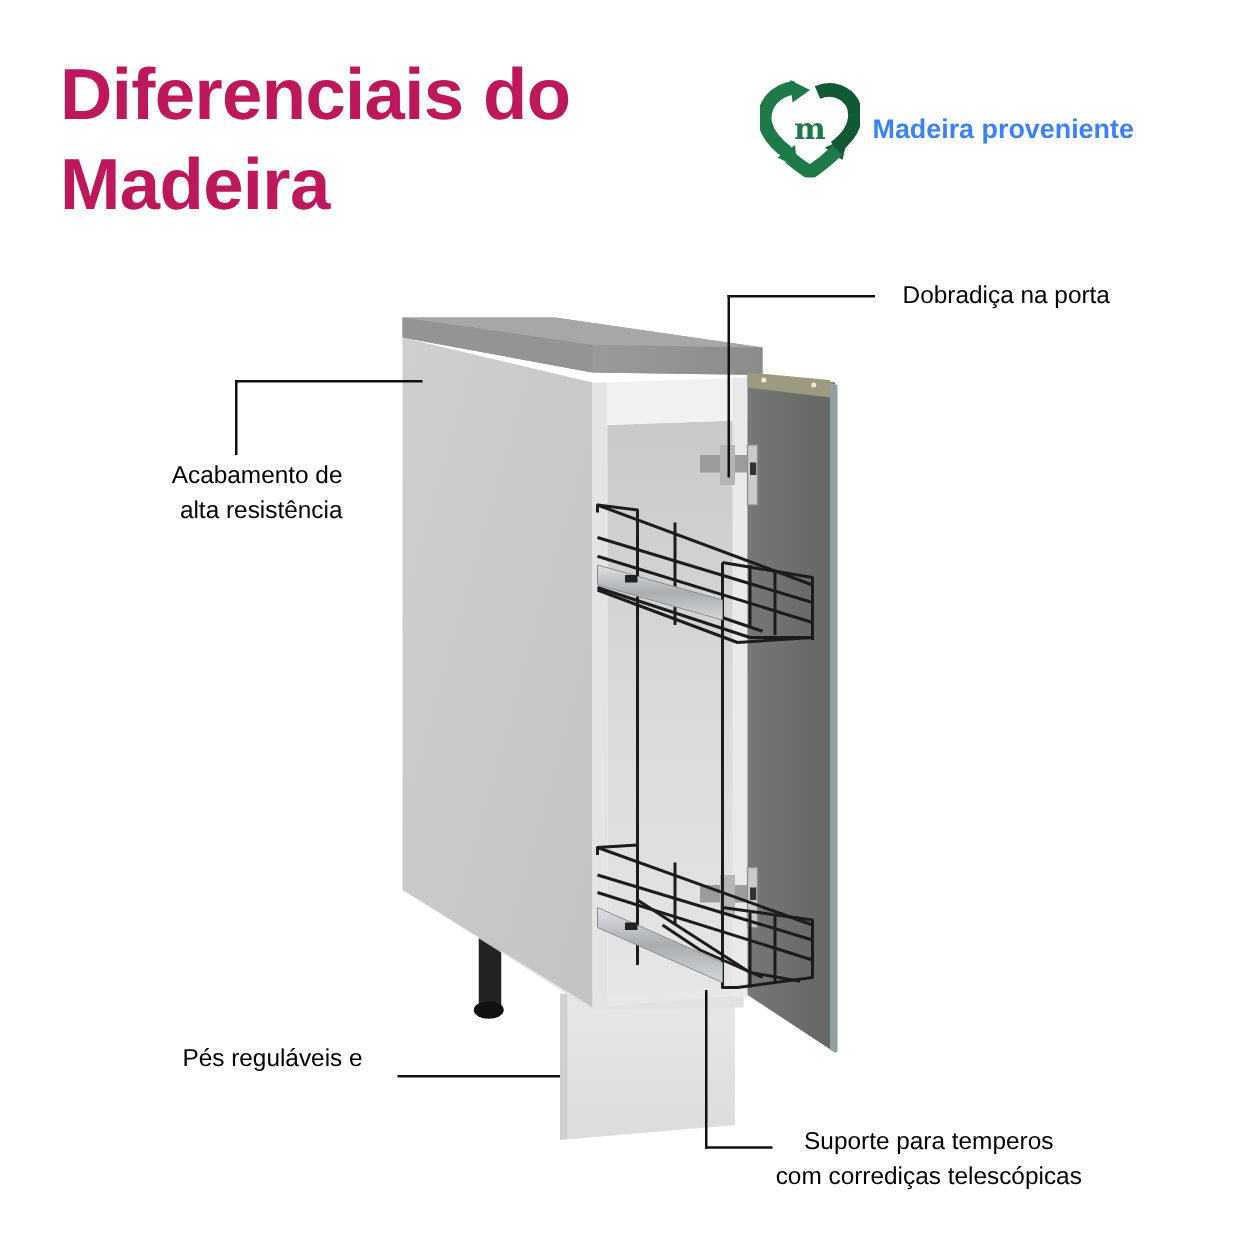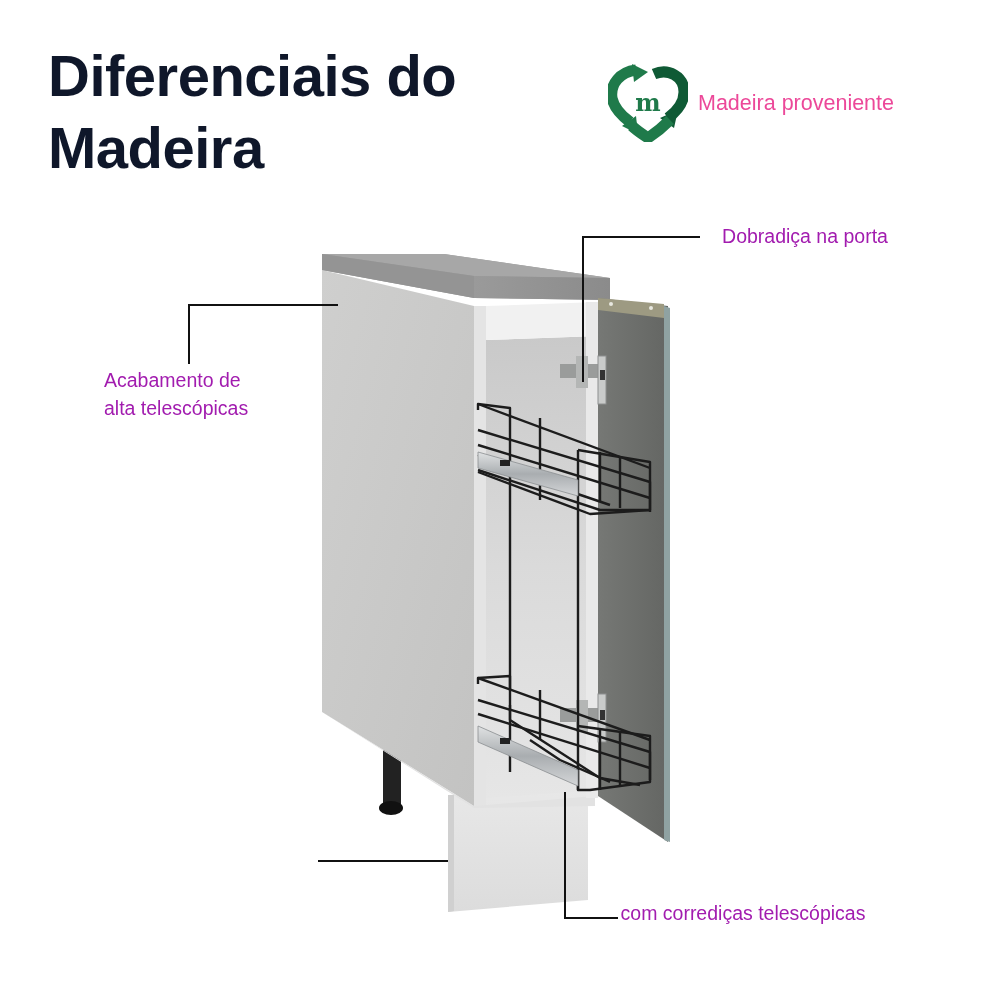--- a/index.html
+++ b/index.html
@@ -16,64 +16,64 @@
       color: #333333;
     }
     .page-title {
       position: absolute;
       left: 48px;
       top: 40px;
       margin: 0;
       font-size: 58px;
       line-height: 72px;
       font-weight: 700;
-      color: #0f172a;
+      color: #be185d;
       letter-spacing: -0.5px;
       width: 460px;
     }
     .badge {
       position: absolute;
       left: 608px;
       top: 64px;
       display: flex;
       align-items: center;
       gap: 10px;
     }
     .badge-icon {
       width: 80px;
       height: 78px;
       display: block;
     }
     .badge-text {
       font-size: 21.5px;
-      font-weight: 400;
+      font-weight: 700;
       line-height: 28px;
-      color: #ec4899;
+      color: #3b82f6;
       white-space: nowrap;
     }
     .badge-text span { display: block; }
 
     .art {
       position: absolute;
       left: 0;
       top: 0;
       width: 1000px;
       height: 1000px;
     }
 
     .callout-text {
       position: absolute;
       font-size: 19.5px;
       line-height: 28px;
-      color: #a21caf;
+      color: #000000;
       white-space: nowrap;
     }
     .callout-text span { display: block; }
     .c-hinge { left: 700px; top: 222px; text-align: center; width: 210px; }
-    .c-finish { left: 104px; top: 366px; text-align: left; width: 170px; }
+    .c-finish { left: 104px; top: 366px; text-align: right; width: 170px; }
     .c-feet { left: 128px; top: 833px; text-align: center; width: 180px; }
     .c-spice { left: 594px; top: 899px; text-align: center; width: 298px; }
 
     .line {
       position: absolute;
       background: #111111;
     }
   </style>
 </head>
 <body>
@@ -229,21 +229,23 @@
 
 <div class="line" style="left:564px; top:792px; width:2px; height:127px;"></div>
 <div class="line" style="left:564px; top:917px; width:54px; height:2px;"></div>
 
 <div class="callout-text c-hinge">
   <span>Dobradiça na porta</span>
 </div>
 
 <div class="callout-text c-finish">
   <span>Acabamento de</span>
-  <span>alta telescópicas</span>
+  <span>alta resistência</span>
 </div>
 
 <div class="callout-text c-feet">
+  <span>Pés reguláveis e</span>
 </div>
 
 <div class="callout-text c-spice">
+  <span>Suporte para temperos</span>
   <span>com corrediças telescópicas</span>
 </div>
 
 </body></html>

